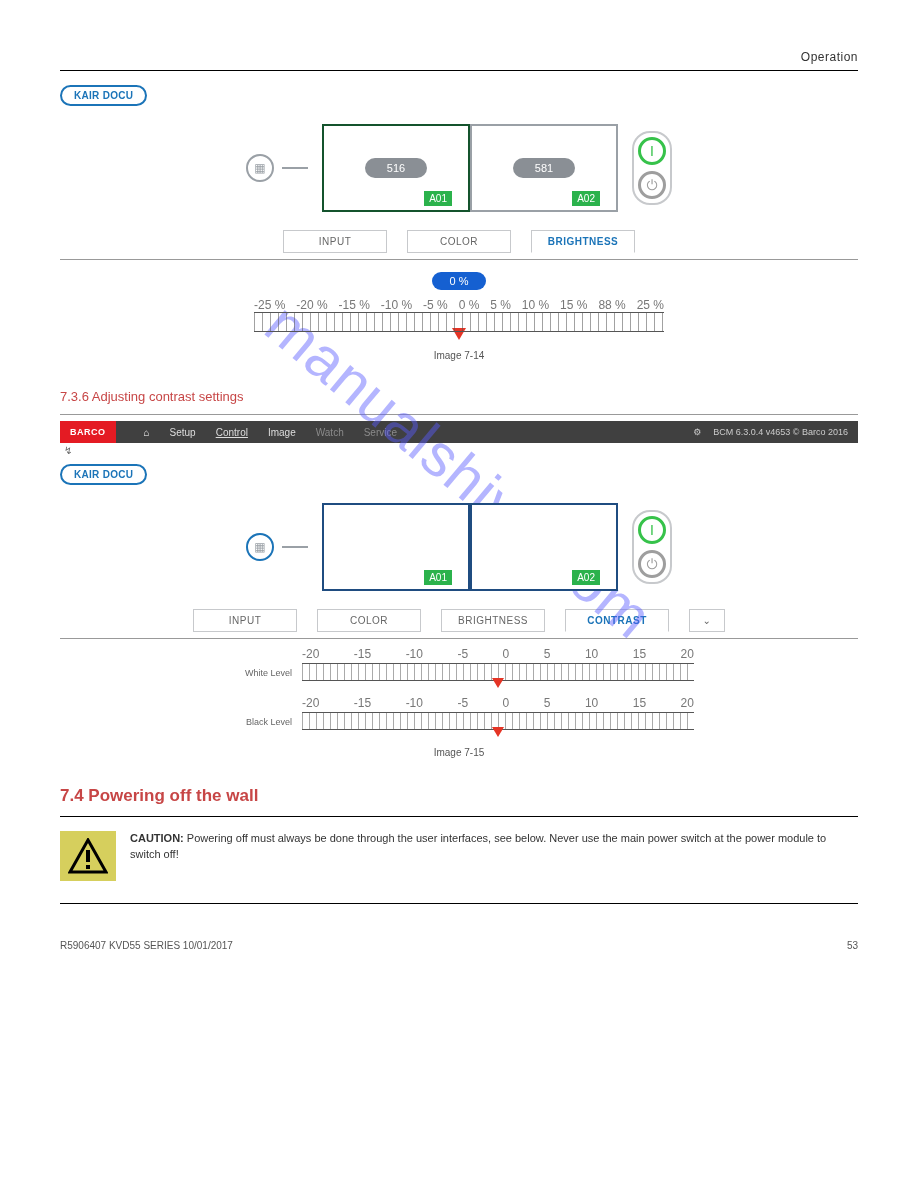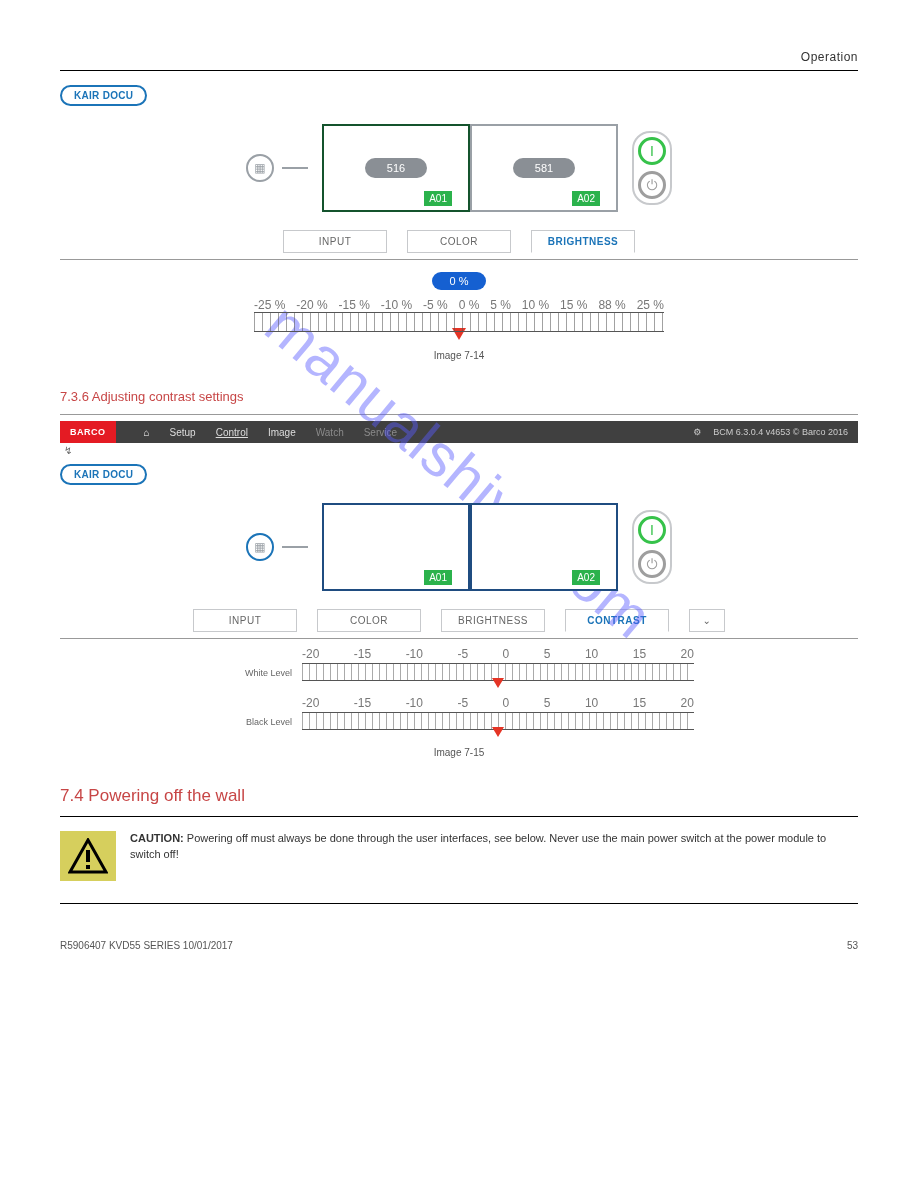--- a/index.html
+++ b/index.html
@@ -50,21 +50,21 @@
 
   .slider-pair { width: 470px; margin: 0 auto; }
   .row-sl { display:flex; align-items:flex-end; gap: 10px; margin-top: 8px; }
   .row-sl .lbl { width: 68px; text-align:right; font-size: 9px; color:#666; padding-bottom: 10px; }
   .mini-labels { display:flex; justify-content:space-between; font-size:12px; color:#777; margin-bottom:2px; }
   .mini-ticks { position: relative; height: 18px; border-top:1px solid #555; border-bottom:1px solid #555; }
   .mini-ticks::before { content:""; position:absolute; inset:0; background: repeating-linear-gradient(to right,#555 0 1px,transparent 1px 7px); opacity:.5; }
   .mini-marker { width:0;height:0;border-left:6px solid transparent;border-right:6px solid transparent;border-top:10px solid #e53425; margin:-3px auto 0 50%; transform:translateX(-50%); }
   .hint { text-align:center; font-style:italic; color:#888; font-size:9px; margin-top:10px; }
 
-  .section-title { font-size: 17px; color:#c74646; margin: 28px 0 10px 0; font-weight: normal; }
+  .section-title { font-size: 17px; color:#c74646; margin: 28px 0 10px 0; font-weight: bold; }
   .warn-row { display:flex; align-items:flex-start; gap:14px; margin: 8px 0; }
   .warn-icon { width:56px; height:50px; background:#d6cf5d; display:flex; align-items:center; justify-content:center; }
   .warn-text { flex:1; font-size:11px; line-height:1.45; }
 
   .caption { text-align:center; font-size:10px; color:#555; margin: 10px 0 4px 0; }
   .header-right { float:right; font-size:12px; letter-spacing:.5px; }
   .foot { display:flex; justify-content:space-between; font-size:10px; color:#555; margin-top:36px; }
 
   .watermark { position:absolute; left:50%; top:48%; transform: translate(-50%,-50%) rotate(40deg); font-size:60px; color:#5a5cff; opacity:.45; pointer-events:none; font-weight:400; letter-spacing:1px; white-space:nowrap; }
 </style>

